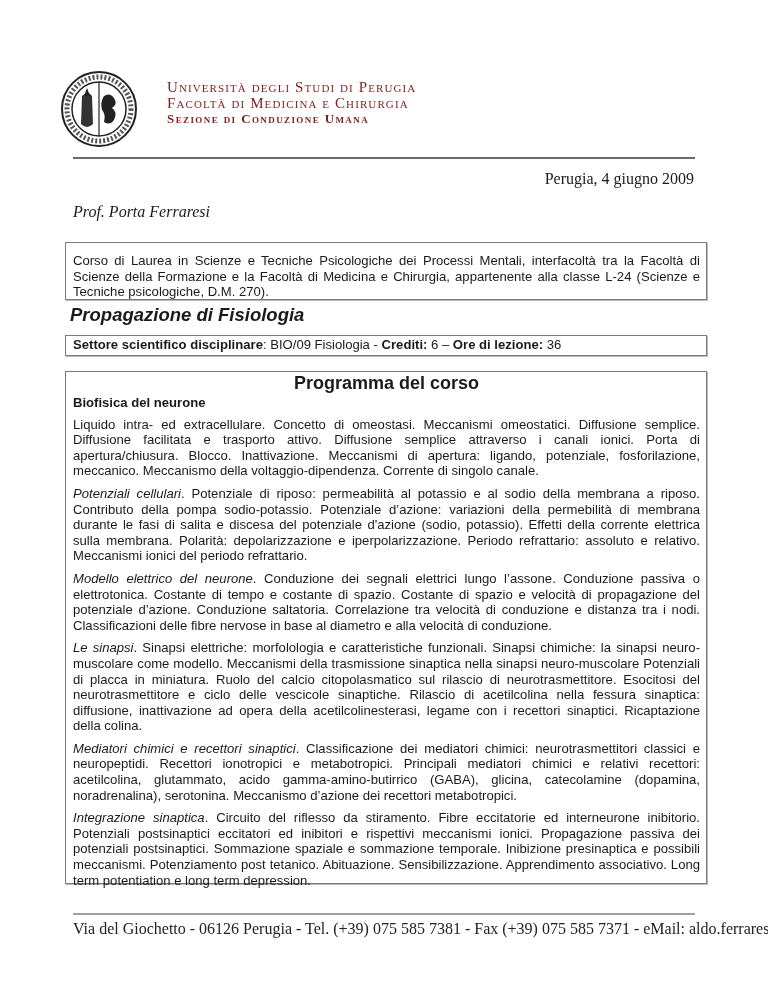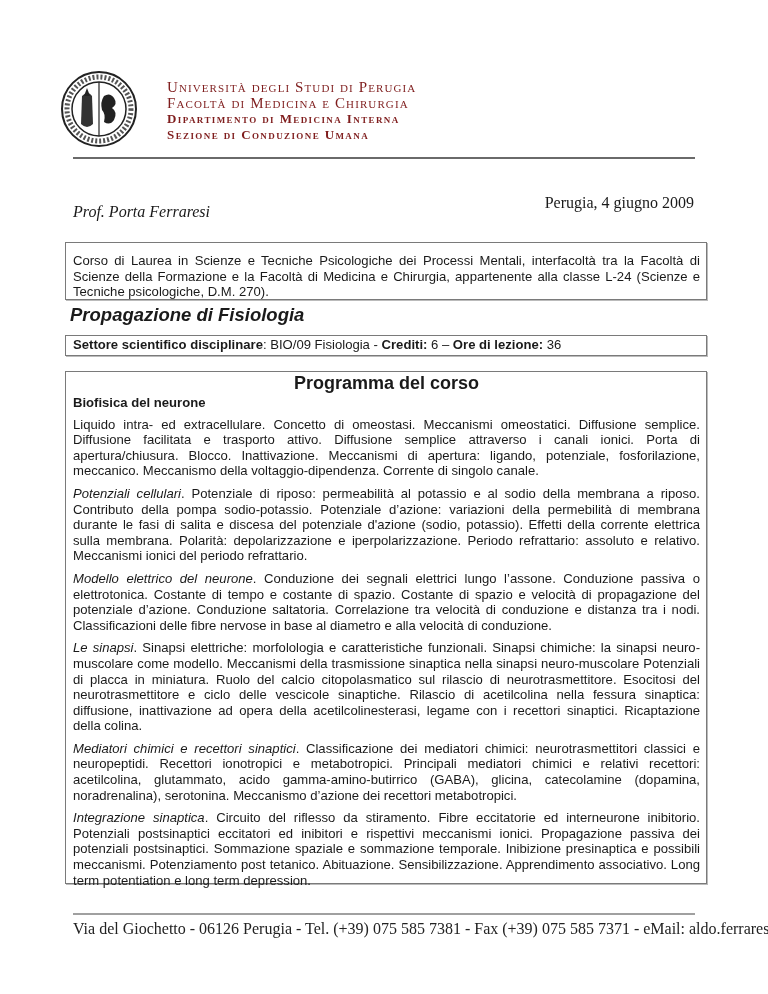--- a/index.html
+++ b/index.html
@@ -6,21 +6,21 @@
   body { width: 768px; height: 994px; position: relative; overflow: hidden; color: #1a1a1a; }
 
   
   #logo { position: absolute; left: 60px; top: 70px; width: 78px; height: 78px; }
   #inst { position: absolute; left: 167px; top: 80px; font-family: "Liberation Serif", serif; color: #7f1d1d; }
   #inst div { font-variant: small-caps; letter-spacing: 1.1px; line-height: 15.5px; white-space: nowrap; }
   #inst .l1, #inst .l2 { font-size: 15px; }
   #inst .l3, #inst .l4 { font-size: 13px; font-weight: bold; letter-spacing: 1.4px; }
   #header-rule { position: absolute; left: 73px; top: 157px; width: 622px; height: 0; border-top: 2px solid #6a6a6a; }
 
-  #date { position: absolute; right: 74px; top: 170px; font-family: "Liberation Serif", serif; font-size: 16px; margin-top: 24px; }
+  #date { position: absolute; right: 74px; top: 170px; font-family: "Liberation Serif", serif; font-size: 16px; }
   #prof { position: absolute; left: 73px; top: 203px; font-family: "Liberation Serif", serif; font-style: italic; font-size: 16px; }
 
   .box { position: absolute; left: 65px; width: 627px; border: 1px solid #7a7a7a; box-shadow: 1px 1px 0 #bbbbbb;
          font-family: "Liberation Sans", sans-serif; font-size: 13.1px; line-height: 15.6px; color: #1a1a1a; padding: 10px 6px 2px 7px; text-align: justify; }
   #box-course { top: 242px; height: 44px; }
   #box-sector { top: 335px; height: 16px; padding-top: 1px; text-align: left; white-space: nowrap; }
   #box-program { top: 371px; height: 508px; padding-top: 1px; }
 
   #teaching-title { position: absolute; left: 70px; top: 304px; font-family: "Liberation Sans", sans-serif; font-weight: bold; font-style: italic; font-size: 18.5px; }
 
@@ -43,21 +43,20 @@
     <line x1="39" y1="12" x2="39" y2="66" stroke="#222" stroke-width="1.2"></line>
     <path d="M22 26 q6 -6 10 0 l1 28 q-6 6 -12 0 z" fill="#333"></path>
     <path d="M27 18 l3 8 l-6 0 z" fill="#222"></path>
     <path d="M44 26 q6 -4 10 2 q4 6 -2 10 q6 4 2 12 q-4 6 -10 2 q2 -8 -2 -12 q-2 -8 2 -14 z" fill="#222"></path>
   </svg>
 </div>
 
 <div id="inst">
   <div class="l1">Università degli Studi di Perugia</div>
   <div class="l2">Facoltà di Medicina e Chirurgia</div>
-  <div class="l3">Dipartimento di Medicina Interna</div>
   <div class="l4">Sezione di Conduzione Umana</div>
 </div>
 
 <div id="header-rule"></div>
 
 <div id="date">Perugia, 4 giugno 2009</div>
 <div id="prof">Prof. Porta Ferraresi</div>
 
 <div id="box-course" class="box">
   <span>Corso di Laurea in Scienze e Tecniche Psicologiche dei Processi Mentali, interfacoltà tra la Facoltà di Scienze della Formazione e la Facoltà di Medicina e Chirurgia, appartenente alla classe L-24 (Scienze e Tecniche psicologiche, D.M. 270).</span>

